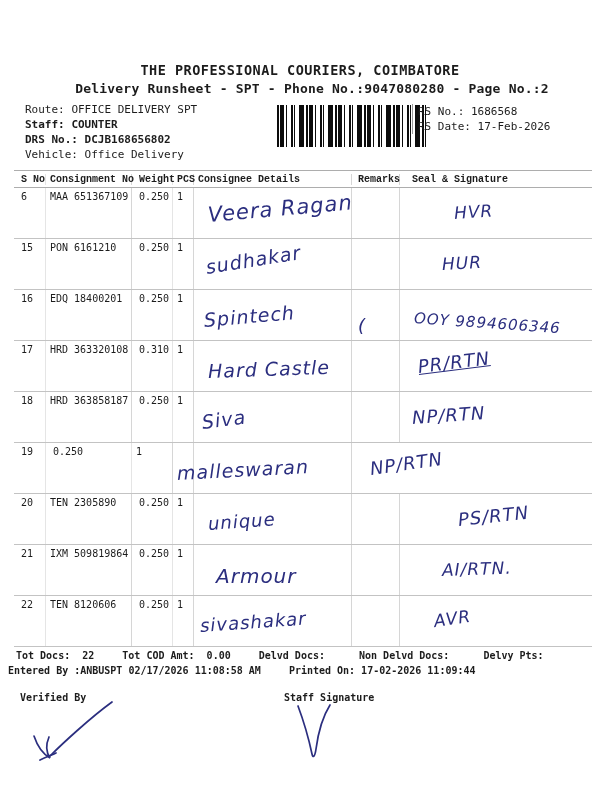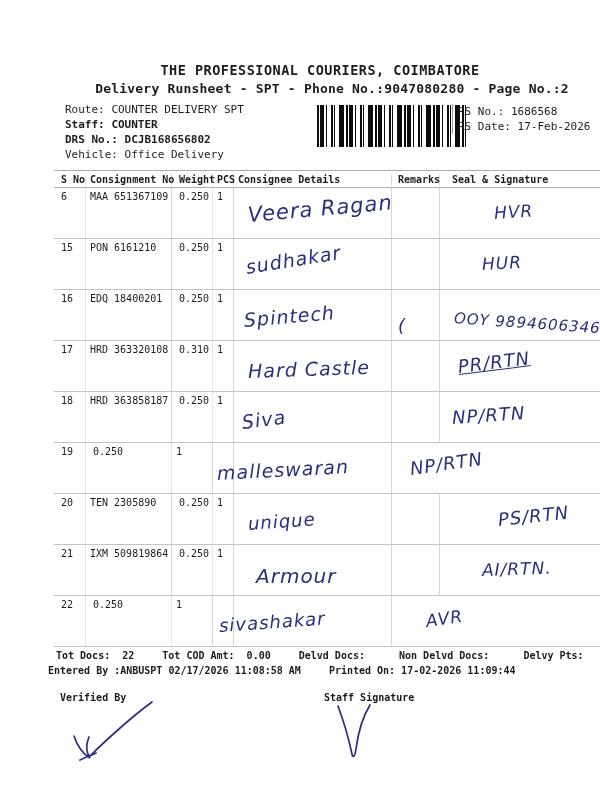--- a/index.html
+++ b/index.html
@@ -8,21 +8,21 @@
     --line:#c3c3c3;
     --line-dark:#adadad;
   }
   html,body{margin:0;padding:0;}
   body{
     width:600px;height:800px;overflow:hidden;
     background:#ffffff;
     font-family:"DejaVu Sans Mono","Liberation Mono",monospace;
     color:var(--print);
   }
-  .page{position:relative;width:600px;height:640px;padding-top:62px;box-sizing:border-box;padding-left:40px;}
+  .page{position:relative;width:600px;height:640px;padding-top:62px;box-sizing:border-box;}
 
   
   .title{ text-align:center;font-size:13.5px;font-weight:bold;letter-spacing:.5px;}
   .subtitle{ text-align:center;font-size:13px;font-weight:bold;margin-top:3px;letter-spacing:.2px;margin-left:24px;}
 
   .info-row{position:relative;height:64px;margin-top:6px;font-size:11px;}
   .info-left{position:absolute;left:25px;top:0;line-height:15px;white-space:nowrap;}
   .info-left .b{font-weight:bold;}
   .barcode{
     position:absolute;left:277px;top:3px;width:149px;height:42px;
@@ -36,21 +36,21 @@
         #0c0c0c 22px 27px,#fff 27px 29px);
   }
   .rs-block{position:absolute;left:412px;top:2px;line-height:15px;white-space:nowrap;border-left:1px solid #9a9a9a;padding-left:5px;}
 
   
   .table{margin:4px 8px 0 14px;width:578px;border-top:1px solid var(--line-dark);}
   .thead,.trow{
     display:grid;
     grid-template-columns:32px 86px 41px 21px 158px 48px 1fr;
   }
-  .thead{height:16px;border-bottom:1px solid var(--line-dark);font-size:9.5px;font-weight:600;align-items:center;}
+  .thead{height:16px;border-bottom:1px solid var(--line-dark);font-size:9.5px;font-weight:600;align-items:center;font-family:Liberation Mono, monospace;}
   .trow{height:50px;border-bottom:1px solid var(--line);position:relative;}
   .c{padding:3px 0 0 4px;font-size:10px;white-space:nowrap;overflow:visible;}
   .thead .c{padding-top:0;}
   .c.sno{padding-left:7px;}
   .c.weight{padding-left:7px;}
   .c.remarks{padding-left:6px;}
   .c.seal{padding-left:12px;}
   
   .v1{border-right:1px solid rgba(0,0,0,.16);}
   .v2{border-right:1px solid rgba(0,0,0,.10);}
@@ -103,21 +103,21 @@
 </head>
 <body>
 
 <div class="page">
 
   <div class="title">THE PROFESSIONAL COURIERS, COIMBATORE</div>
   <div class="subtitle">Delivery Runsheet - SPT - Phone No.:9047080280 - Page No.:2</div>
 
   <div class="info-row">
     <div class="info-left">
-      <div><span>Route:</span> <span>COUNTER DELIVERY SPT</span></div>
+      <div><span>Route:</span> <span>OFFICE DELIVERY SPT</span></div>
       <div class="b"><span>Staff:</span> <span>COUNTER</span></div>
       <div class="b"><span>DRS No.:</span> <span>DCJB168656802</span></div>
       <div><span>Vehicle:</span> <span>Office Delivery</span></div>
     </div>
     <div class="barcode"></div>
     <div class="rs-block">
       <div><span>RS No.:</span> <span>1686568</span></div>
       <div><span>RS Date:</span> <span>17-Feb-2026</span></div>
     </div>
   </div>
@@ -207,20 +207,21 @@
       <div class="c consign v1">IXM 509819864</div>
       <div class="c weight v2">0.250</div>
       <div class="c pcs v1">1</div>
       <div class="c consignee v1"><span class="hand consignee-hand">Armour</span></div>
       <div class="c remarks v1"><span class="hand remark-hand"></span></div>
       <div class="c seal"><span class="hand seal-hand">AI/RTN.</span></div>
     </div>
 
     <div class="trow">
       <div class="c sno v2">22</div>
+      <div class="c consign v1">TEN 8120606</div>
       <div class="c weight v2">0.250</div>
       <div class="c pcs v1">1</div>
       <div class="c consignee v1"><span class="hand consignee-hand">sivashakar</span></div>
       <div class="c remarks v1"><span class="hand remark-hand"></span></div>
       <div class="c seal"><span class="hand seal-hand">AVR</span></div>
     </div>
   </div>
   </div>
 
   <div class="totals">

